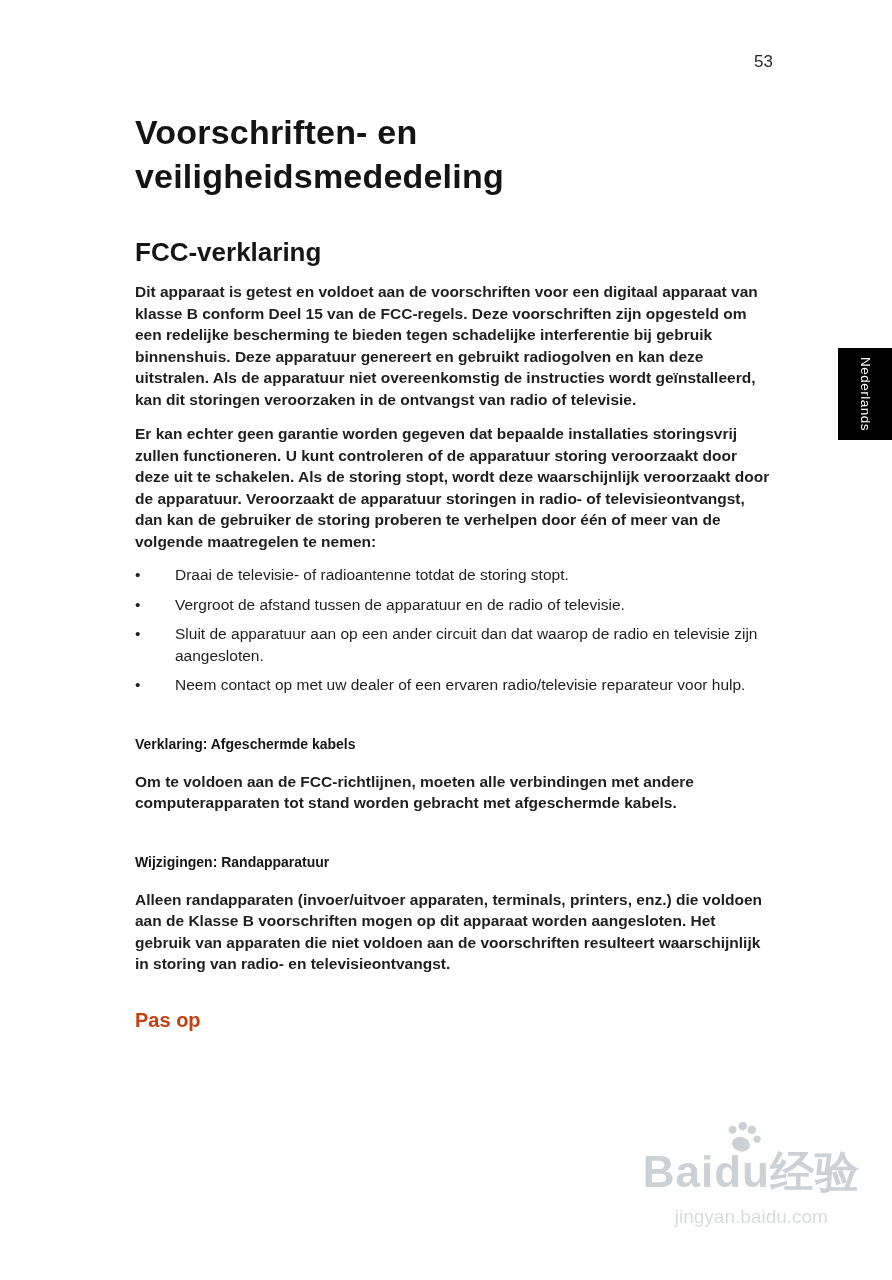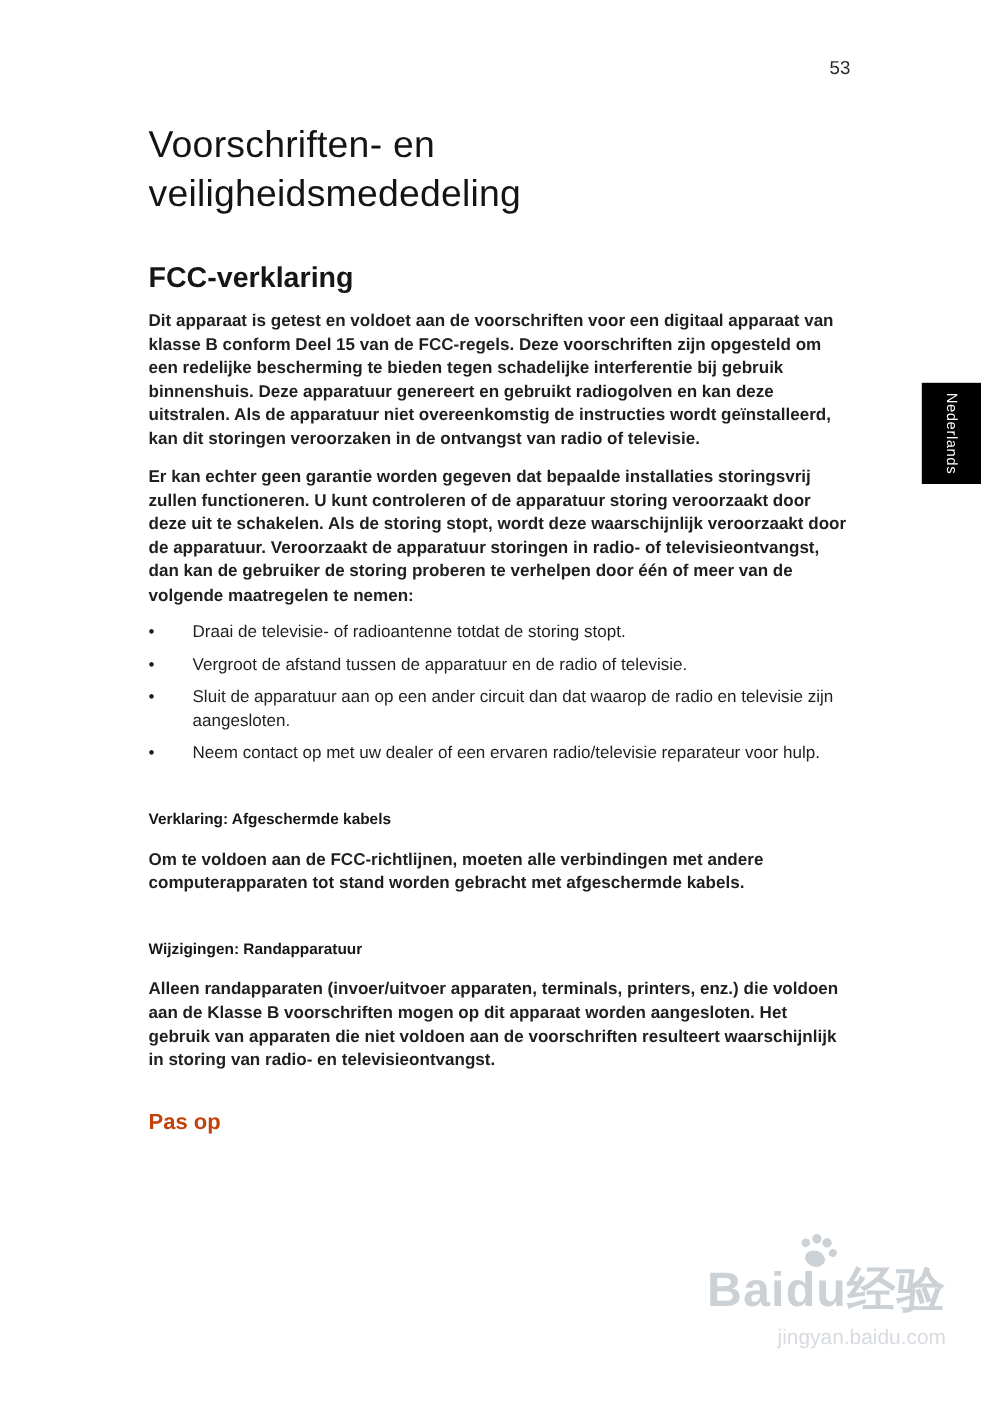--- a/index.html
+++ b/index.html
@@ -24,21 +24,21 @@
   .page-number {
     text-align: right;
     font-size: 17px;
     line-height: 20px;
     color: #2a2a2a;
   }
   h1.doc-title {
     margin: 38px 0 0 0;
     font-size: 34px;
     line-height: 44px;
-    font-weight: 400;
+    font-weight: 700;
     color: #141414;
     letter-spacing: 0.2px;
   }
   h1.doc-title span { display: block; }
   h2.section-heading {
     margin: 38px 0 0 0;
     font-size: 26px;
     line-height: 32px;
     font-weight: 600;
     color: #161616;
@@ -122,20 +122,21 @@
     right: 96px;
     width: 42px;
     height: 42px;
     transform: rotate(18deg);
   }
   .wm-url {
     margin-top: 4px;
     font-size: 19px;
     color: rgba(182, 190, 198, 0.55);
     text-shadow: 0 0 2px rgba(255,255,255,0.7);
+    text-align: center;
   }
 </style>
 </head>
 <body>
 
 <div class="content">
 
   <div class="page-number">53</div>
 
   <h1 class="doc-title">

